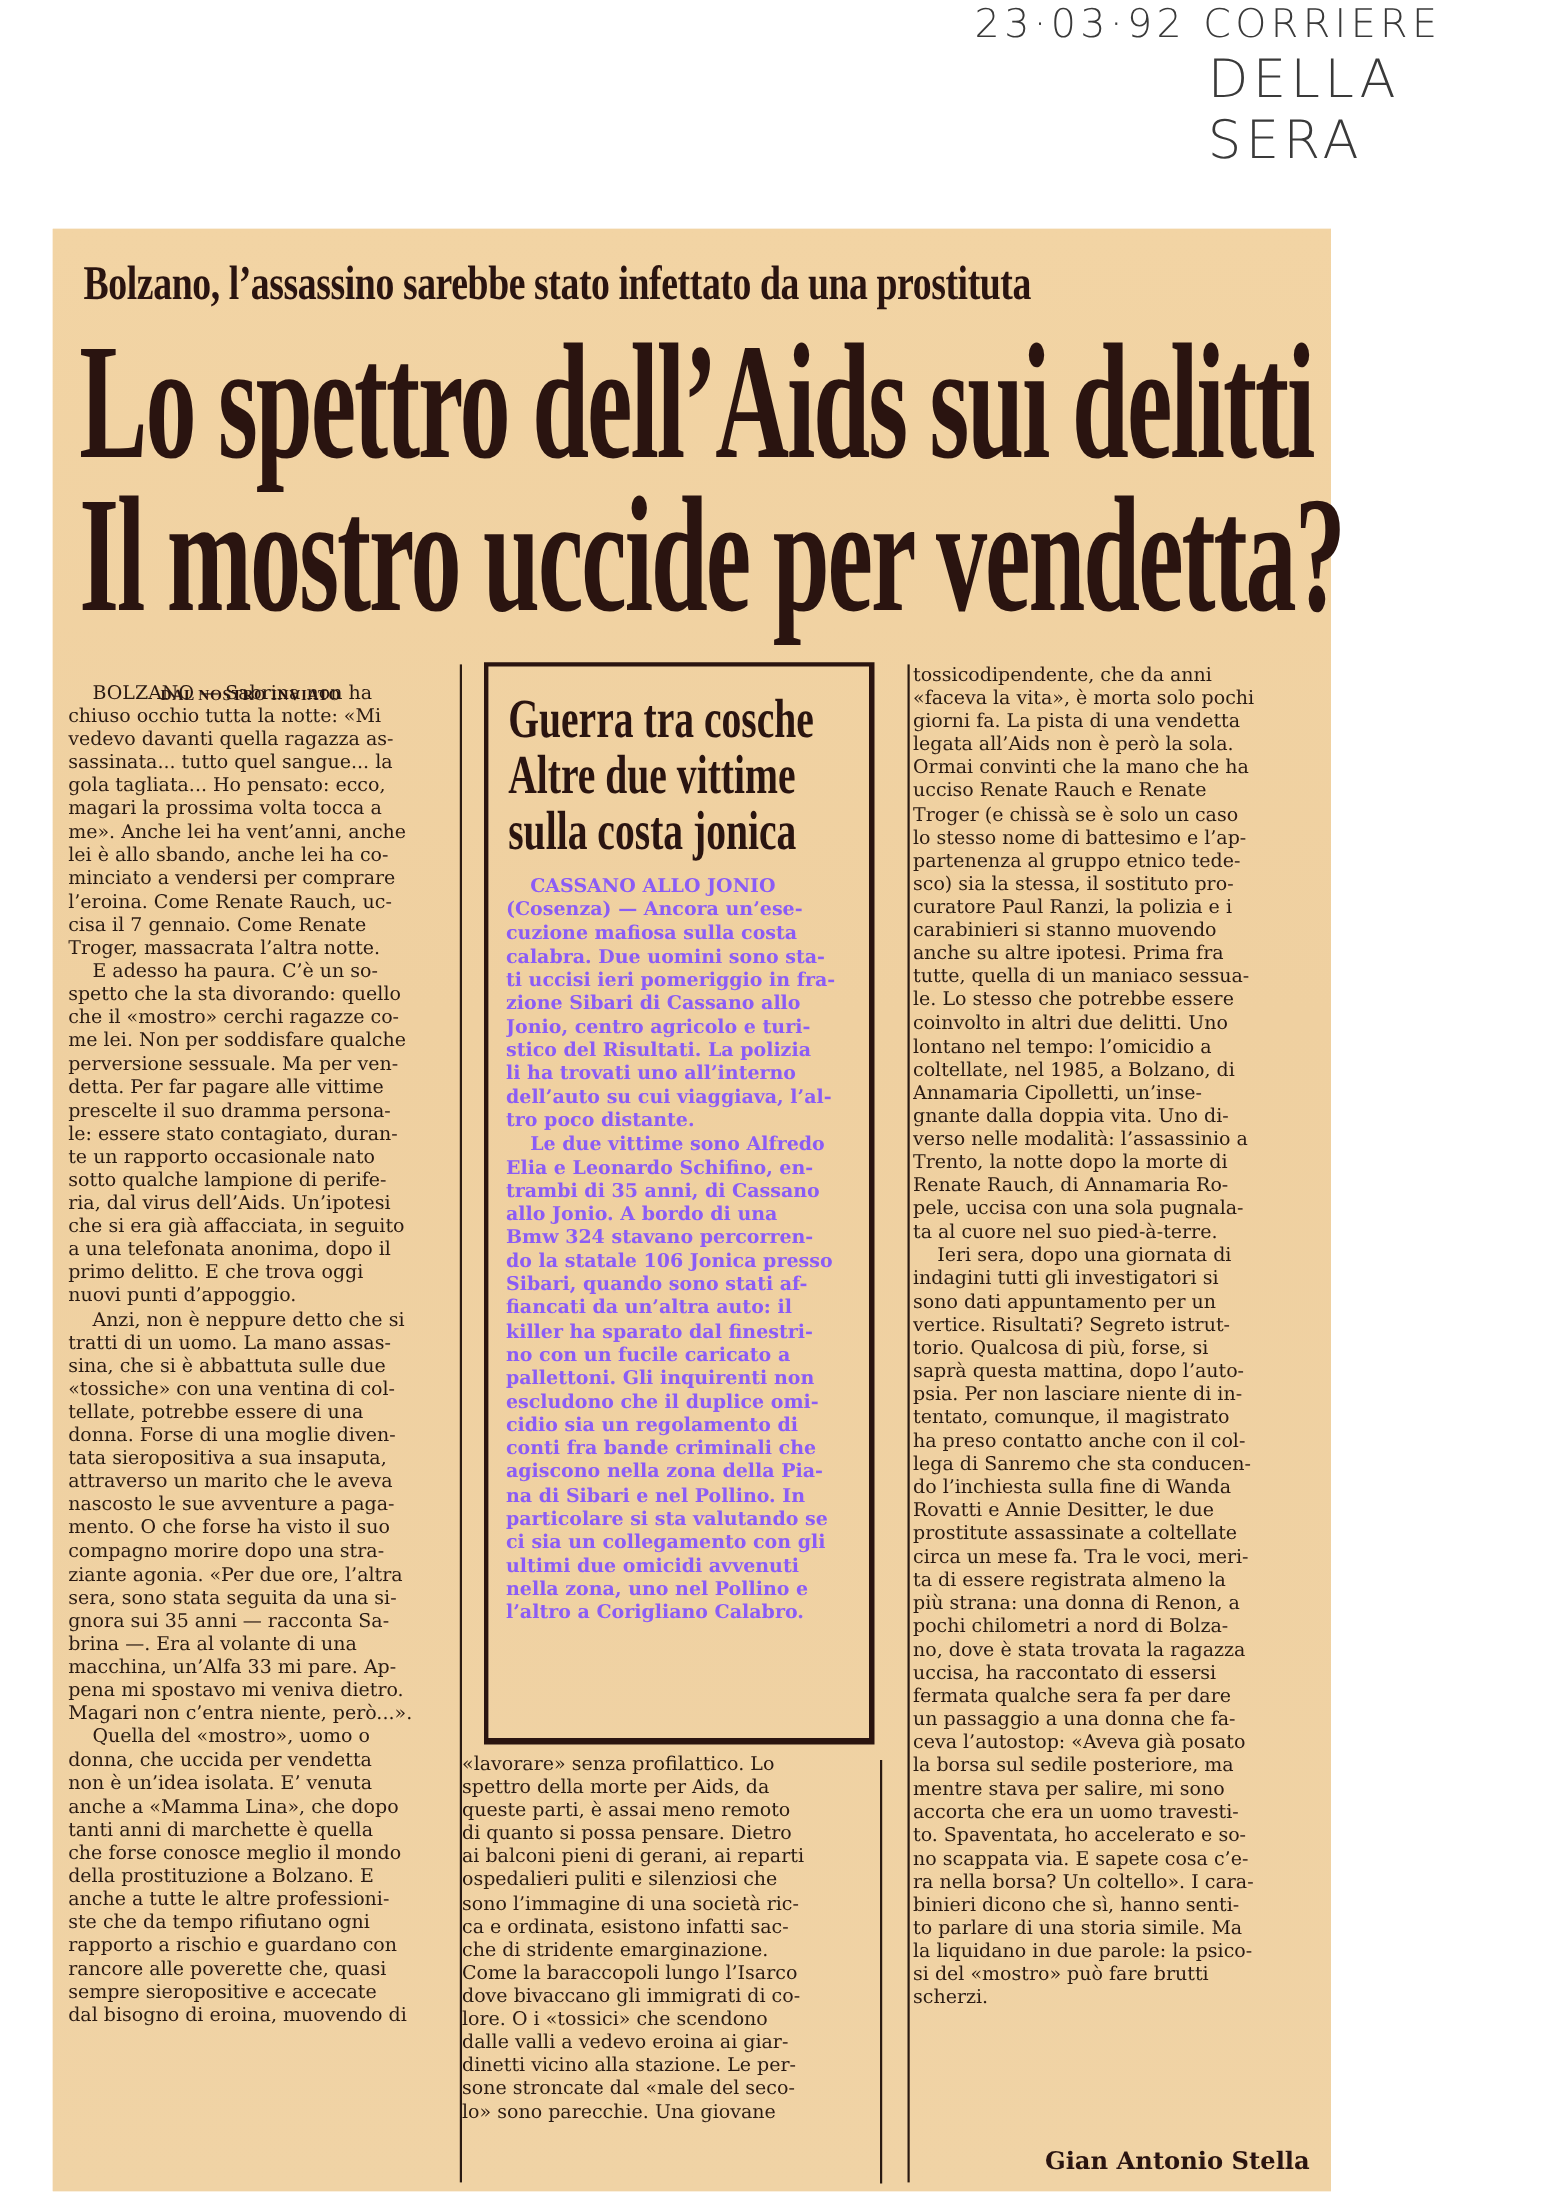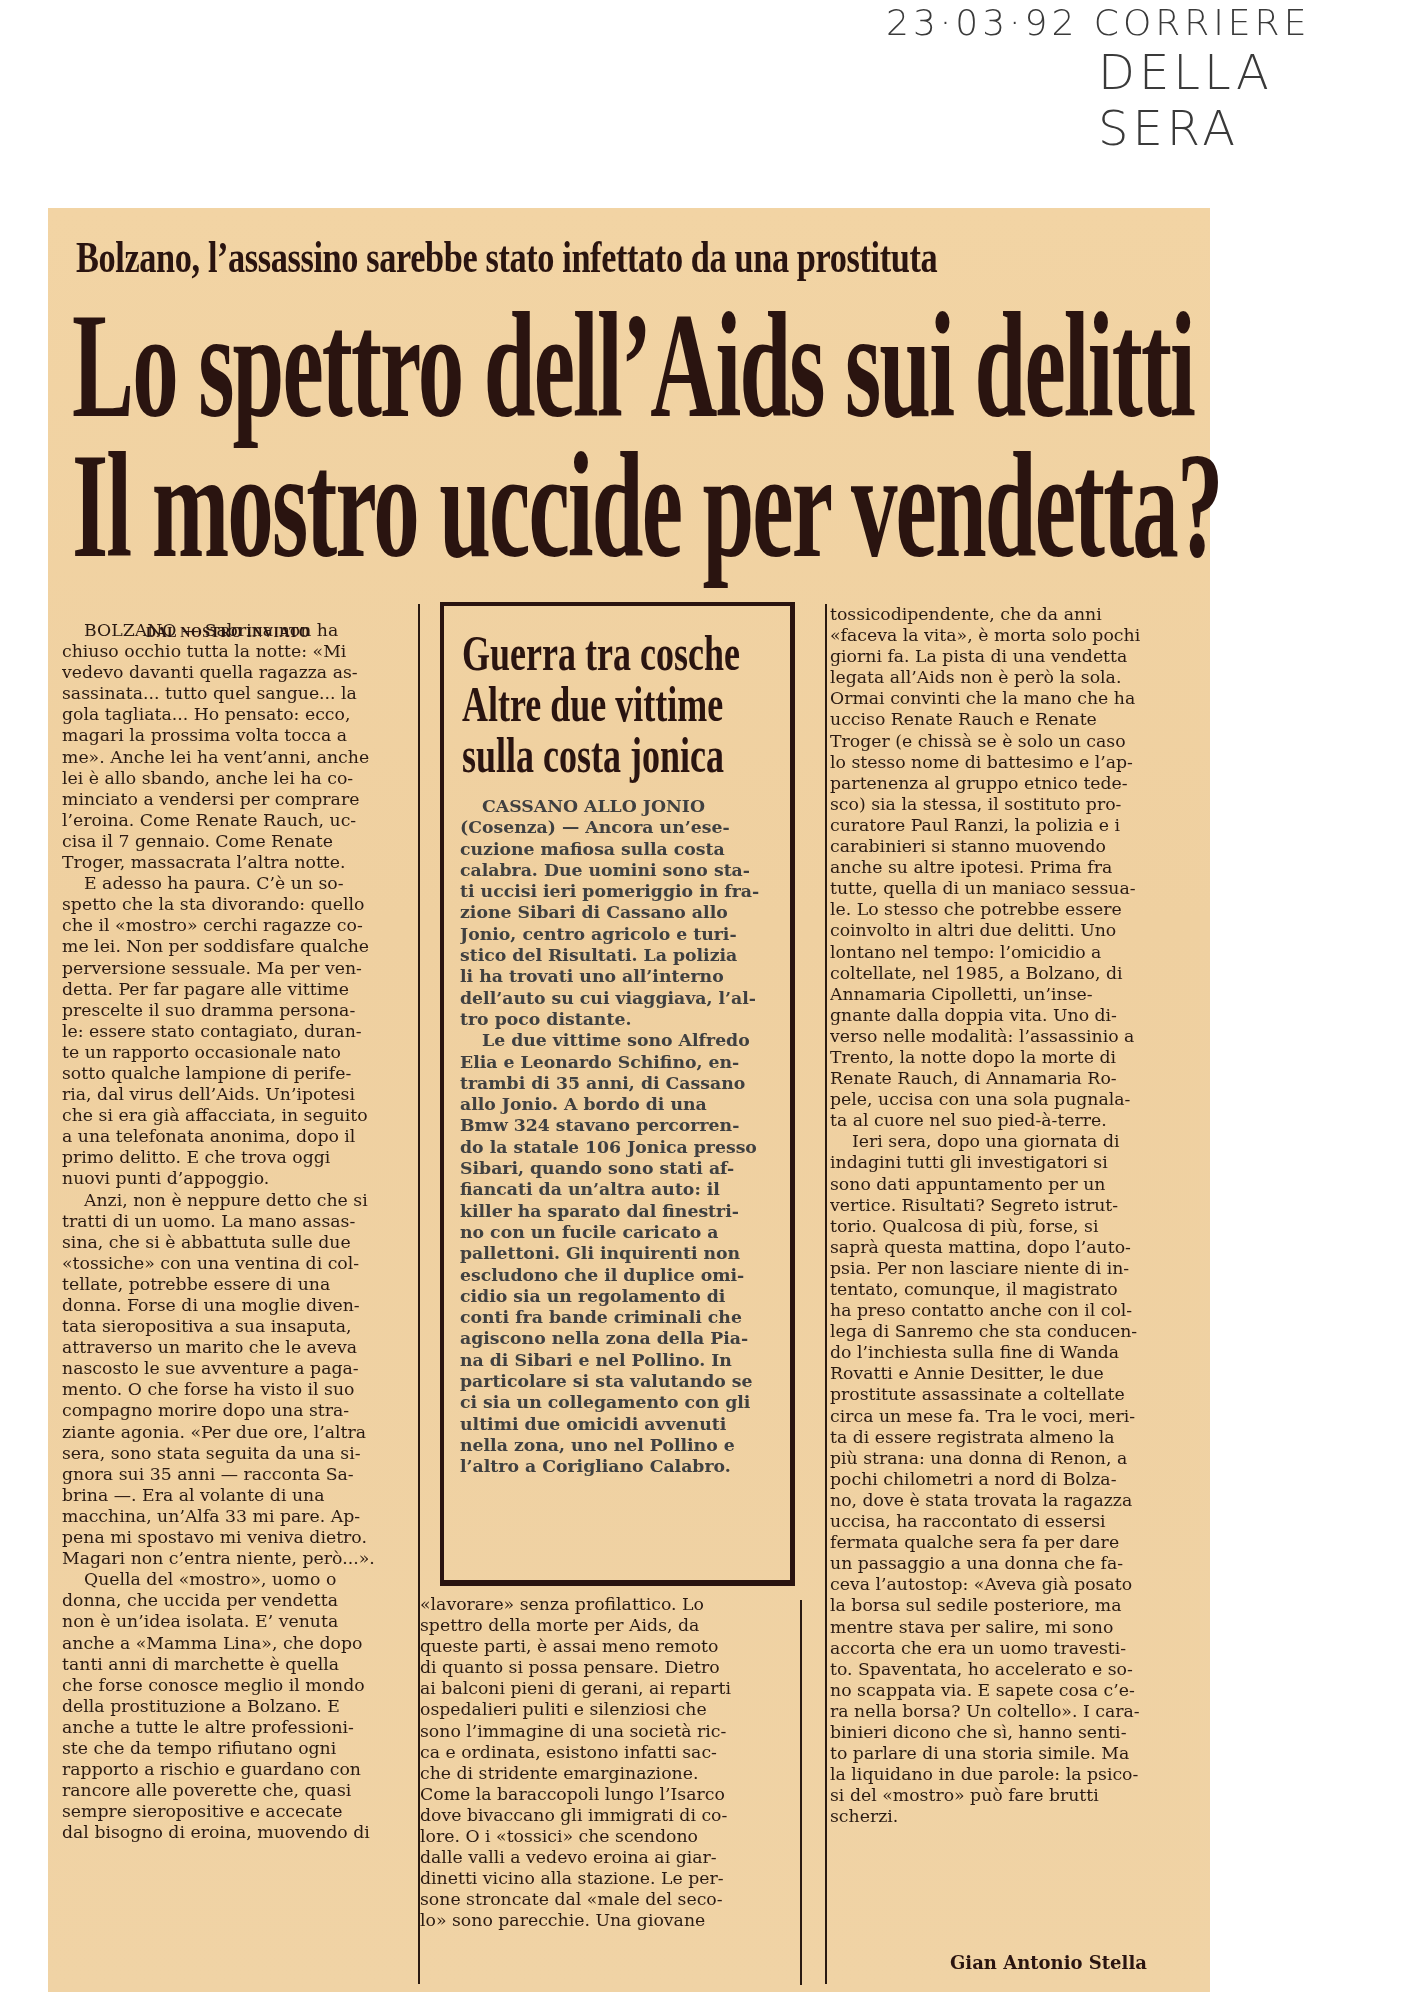--- a/index.html
+++ b/index.html
@@ -54,26 +54,26 @@
   }
   .box-title {
     position: absolute; left: 462px; width: 400px;
     font-family: "Liberation Serif", serif; font-weight: bold; font-size: 50px; color: #2a1410;
     transform: scaleX(0.72); transform-origin: left top; white-space: nowrap; line-height: 1;
   }
   .bt1 { top: 628px; } .bt2 { top: 679px; } .bt3 { top: 730px; }
   .box-body {
     position: absolute; left: 460px; top: 796px; width: 320px;
     font-family: "DejaVu Serif", serif; font-weight: bold; font-size: 17.3px; line-height: 21.3px;
-    color: #404040; white-space: nowrap;
+    color: #8b5cf6; white-space: nowrap;
   }
   .box-body .ln { display: block; height: 21.3px; overflow: hidden; }
   .signature {
     position: absolute; left: 950px; top: 1952px; font-family: "DejaVu Serif", serif;
-    font-weight: bold; font-size: 18px; color: #2a1410;
+    font-weight: bold; font-size: 22px; color: #2a1410;
   }
   .indent { padding-left: 22px; }
 </style>
 </head>
 <body>
 
 <div class="handnote hn1">23·03·92 CORRIERE</div>
 <div class="handnote hn2">DELLA SERA</div>
 
 <div class="clip"></div>

